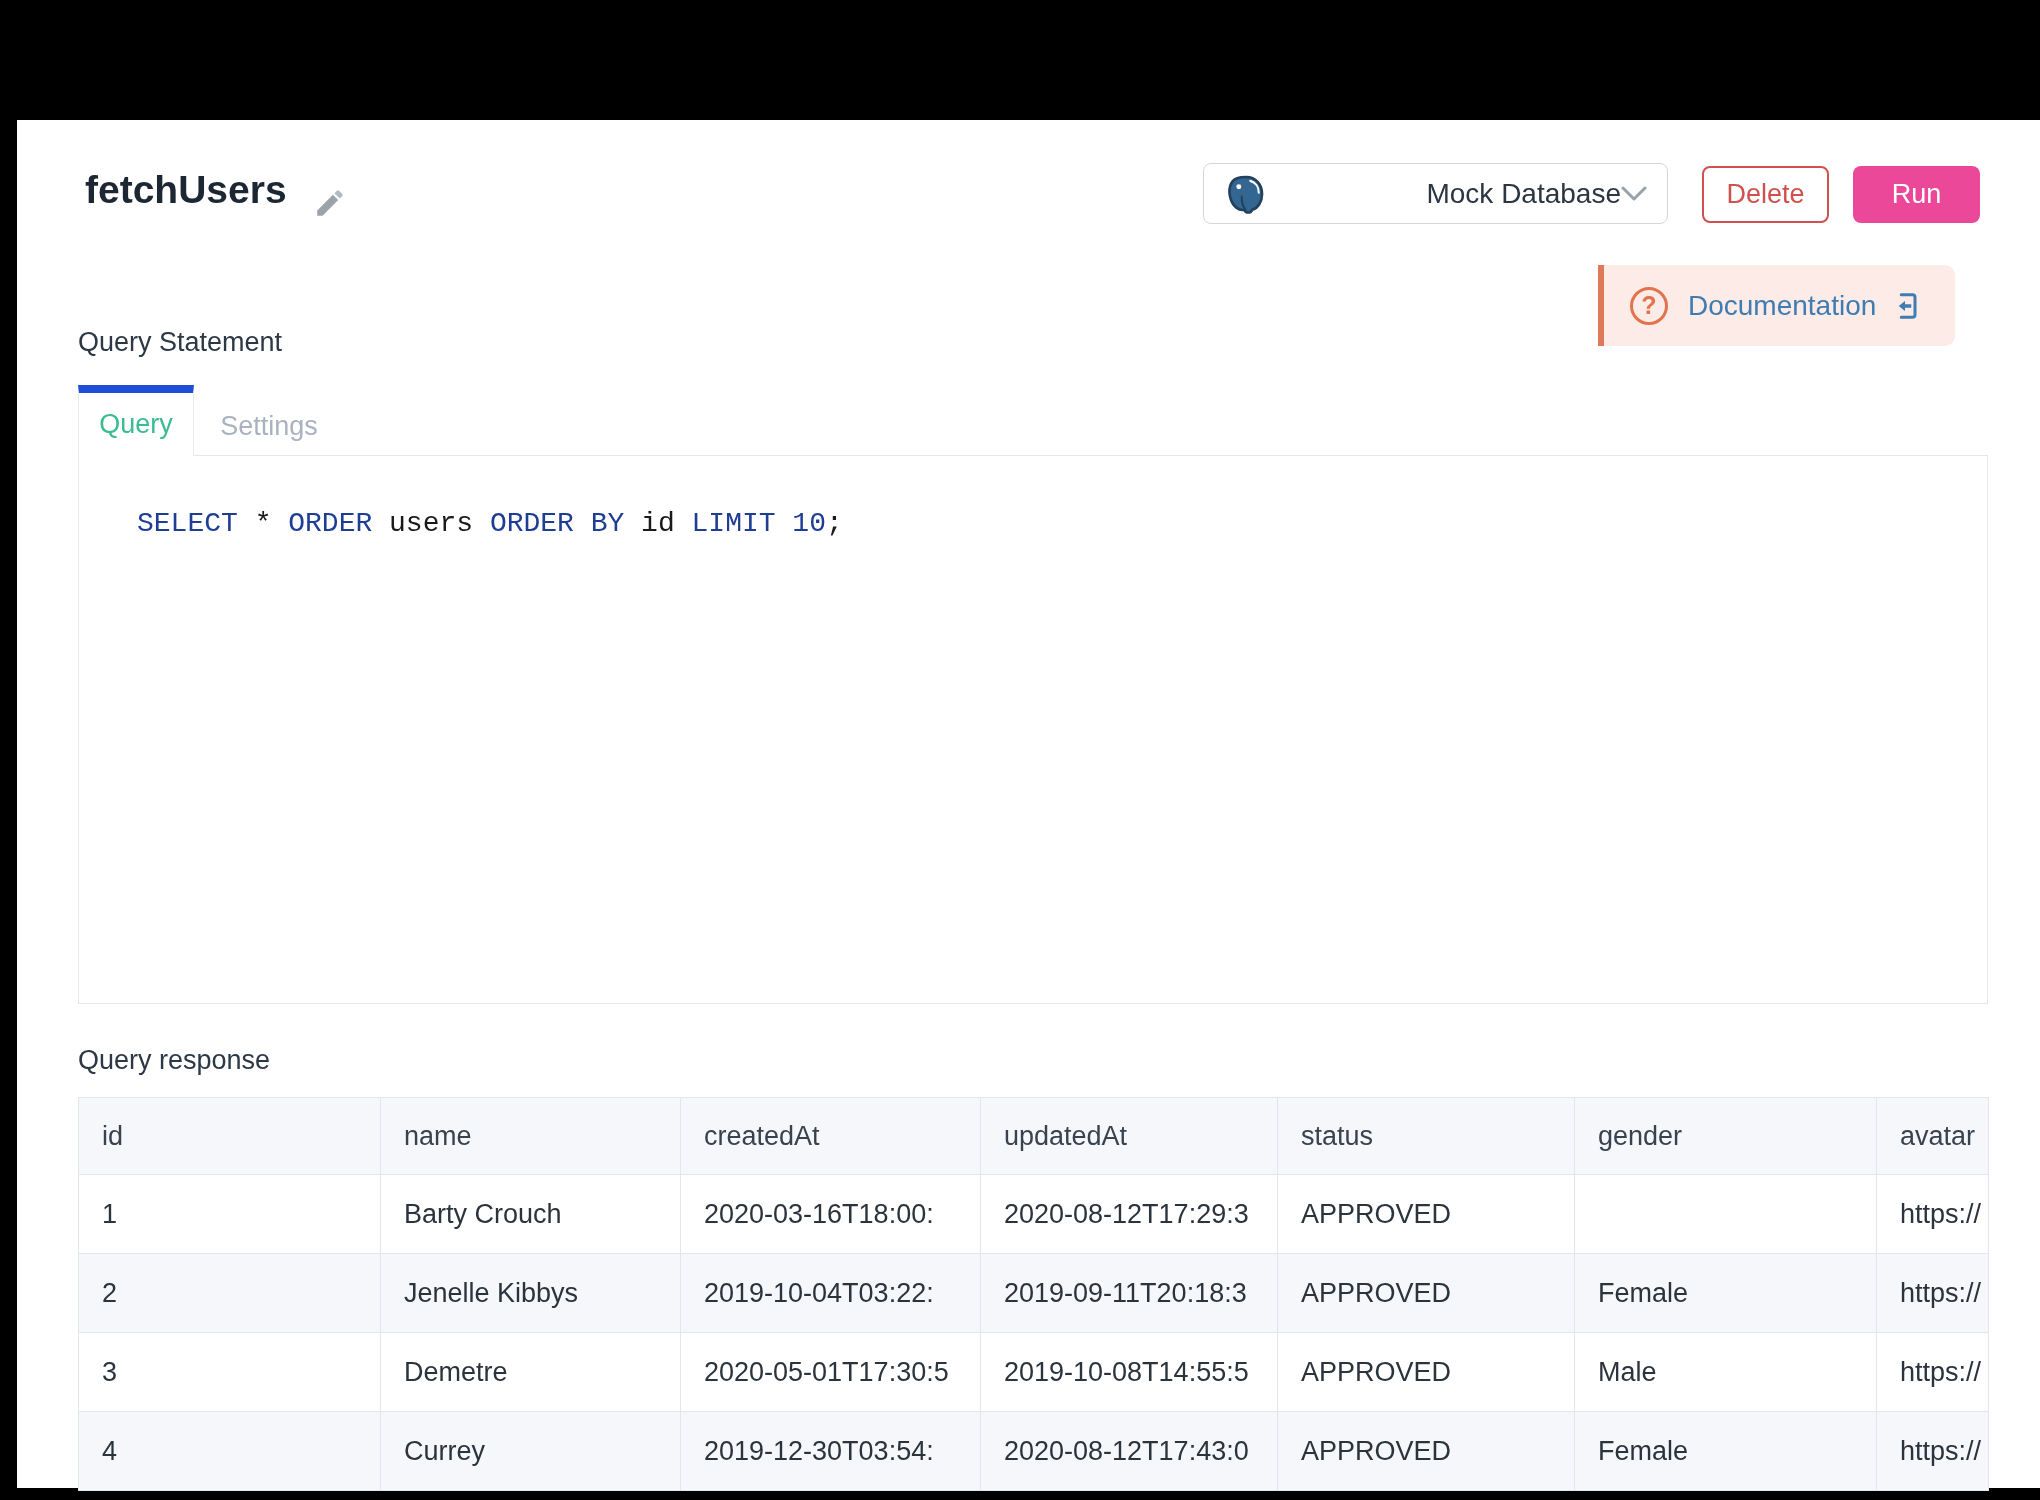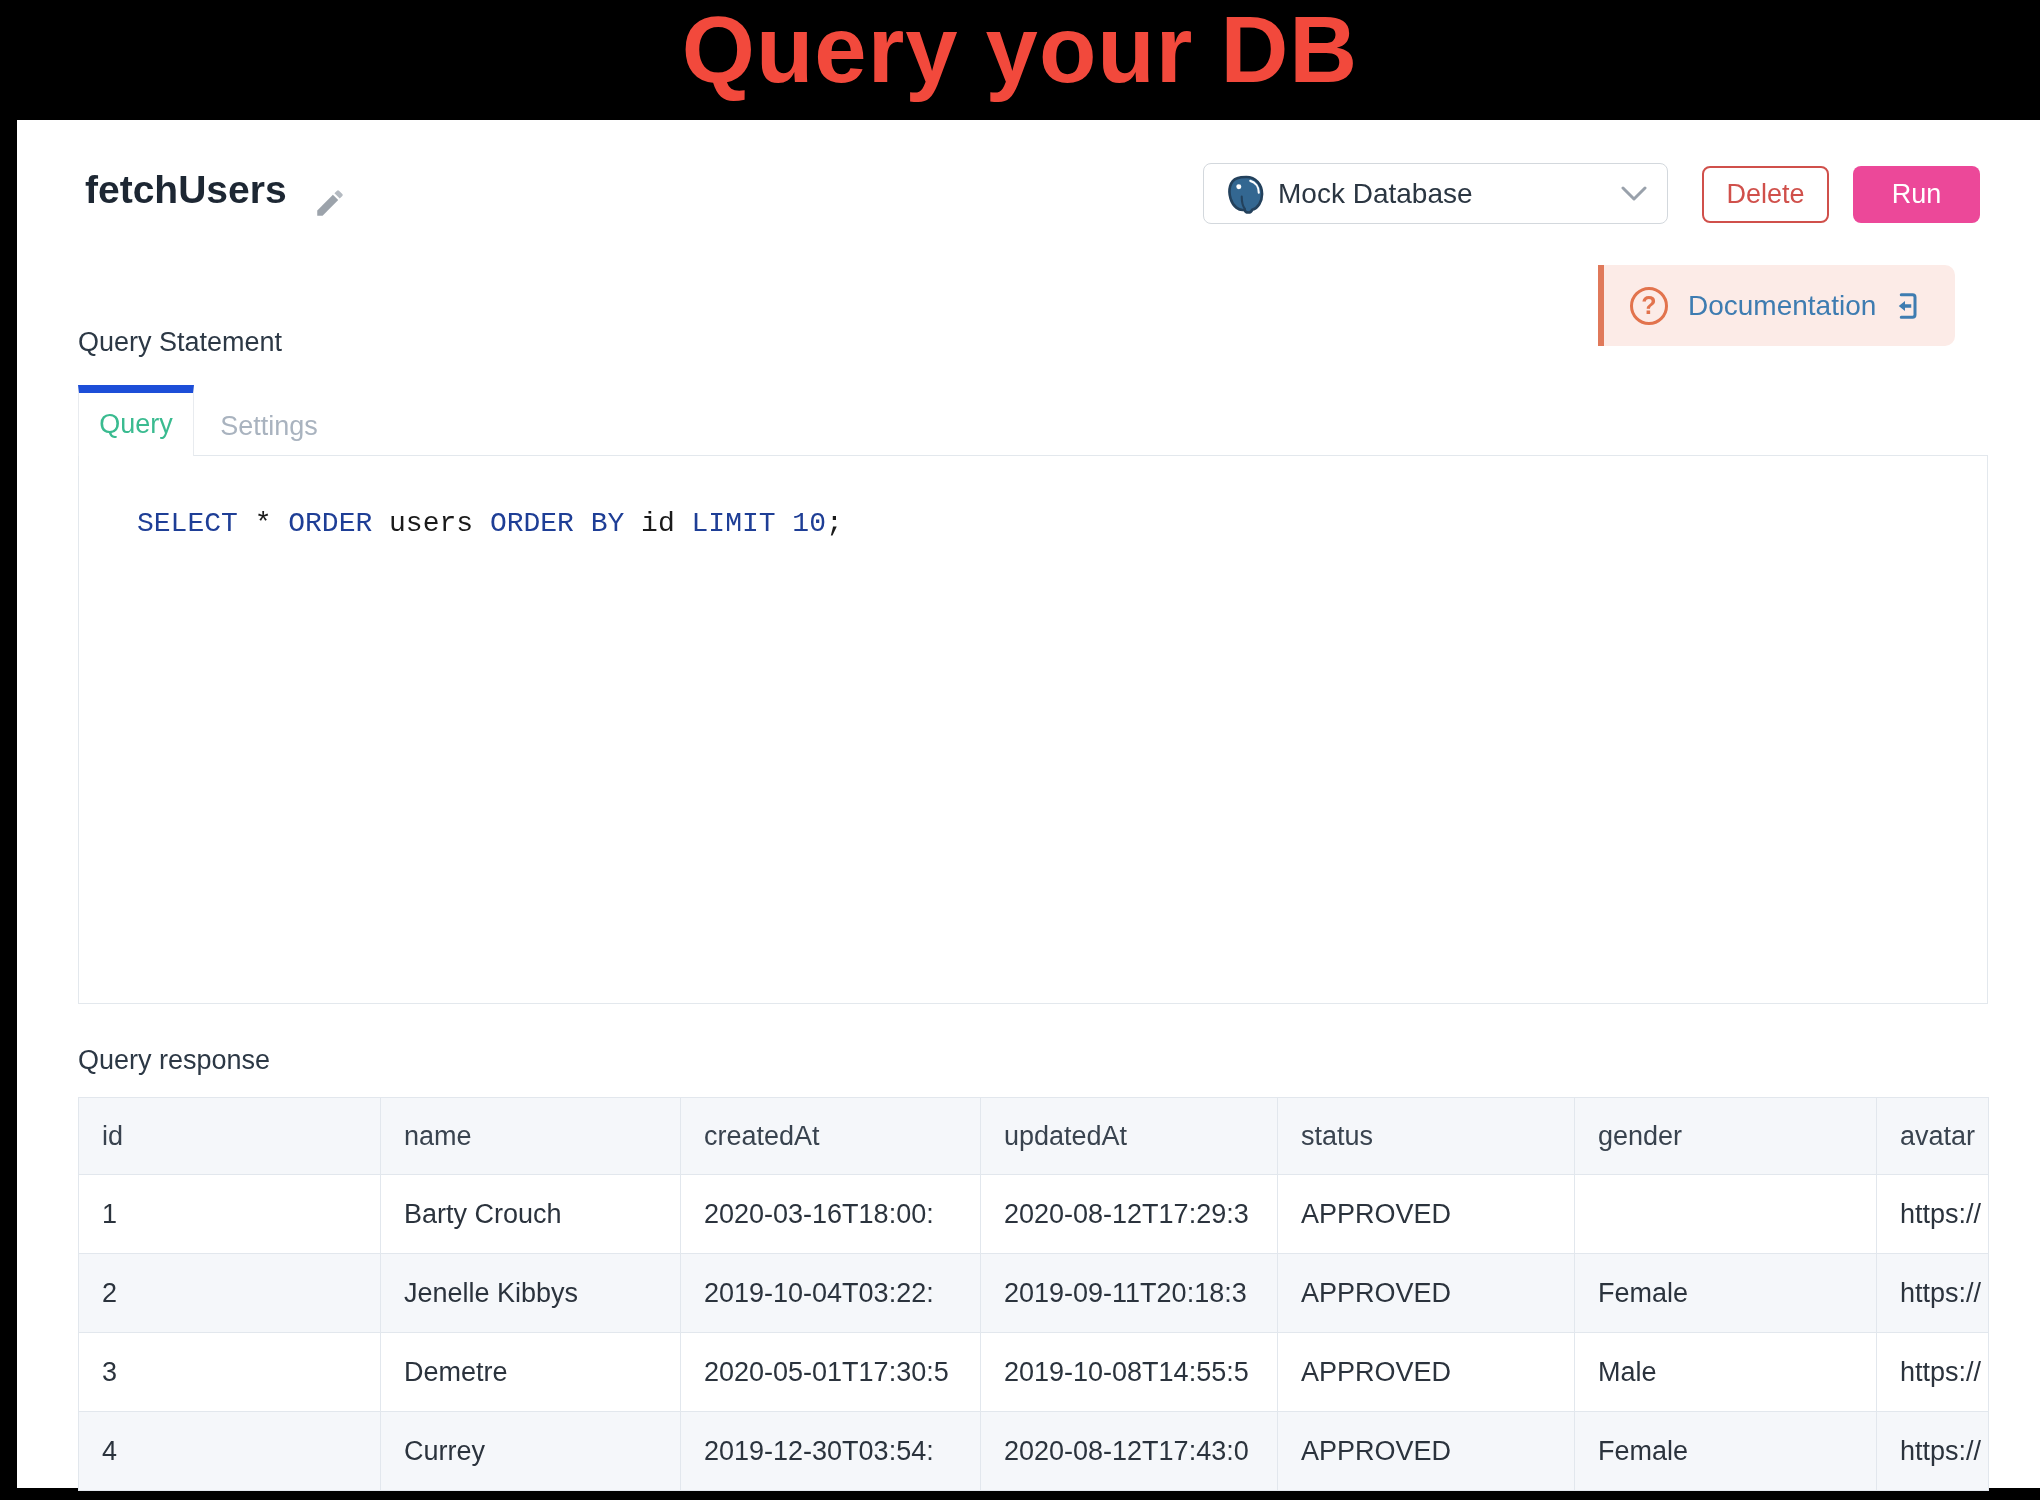--- a/index.html
+++ b/index.html
@@ -12,21 +12,21 @@
   
   .panel{position:absolute;left:17px;top:120px;width:2023px;height:1368px;background:#fff;}
   
   .query-name{position:absolute;left:68px;top:48px;font-size:39px;font-weight:600;color:#1d2733;}
   .pencil{position:absolute;left:296px;top:66px;width:34px;height:34px;cursor:pointer;}
   
   .db-select{position:absolute;left:1186px;top:43px;width:465px;height:61px;background:#fff;
     border:1px solid #d3d8dd;border-radius:8px;display:flex;align-items:center;
     padding:0 20px;box-sizing:border-box;cursor:pointer;}
   .db-select .pg{width:42px;height:42px;flex:0 0 auto;}
-  .db-select .db-label{margin-left:12px;font-size:28px;color:#2b3642;flex:1 1 auto;}
+  .db-select .db-label{margin-left:4px;font-size:28px;color:#2b3642;flex:1 1 auto;text-align:right;}
   .db-select .chev{width:26px;height:16px;flex:0 0 auto;}
   
   .btn{position:absolute;top:46px;height:57px;width:127px;border-radius:8px;font-size:27px;
     font-weight:500;display:flex;align-items:center;justify-content:center;cursor:pointer;
     box-sizing:border-box;font-family:"Liberation Sans",sans-serif;}
   .btn.delete{left:1685px;background:#fff;border:2px solid #d0504b;color:#d0504b;}
   .btn.run{left:1836px;background:#ec4899;border:none;color:#fff;}
   
   .doc{position:absolute;left:1581px;top:145px;width:357px;height:81px;background:#fcebe7;
     border-left:6px solid #e0795a;border-radius:0 10px 10px 0;display:flex;align-items:center;
@@ -59,23 +59,20 @@
     overflow:hidden;white-space:nowrap;box-sizing:border-box;font-weight:400;}
   table.resp th{height:77px;background:#f5f7fa;color:#39434f;}
   table.resp td{height:79px;color:#2b333d;background:#fff;}
   table.resp tr.even td{background:#f5f7fa;}
 </style>
 </head>
 <body>
 
 <div class="stage">
 
-  <div class="banner">
-    <div class="banner-title">Query your DB</div>
-  </div>
 
   <div class="panel">
 
     <div class="query-name">fetchUsers</div>
 
     <span class="pencil">
       <svg viewBox="0 0 24 24" width="34" height="34">
         <path fill="#9ca3ab" d="M3 17.25V21h3.75L17.8 9.94l-3.75-3.75L3 17.25z"></path>
         <path fill="#b4bac1" d="M20.7 7.04a1 1 0 0 0 0-1.41l-2.33-2.34a1 1 0 0 0-1.42 0l-1.83 1.83 3.75 3.75 1.83-1.83z"></path>
       </svg>

